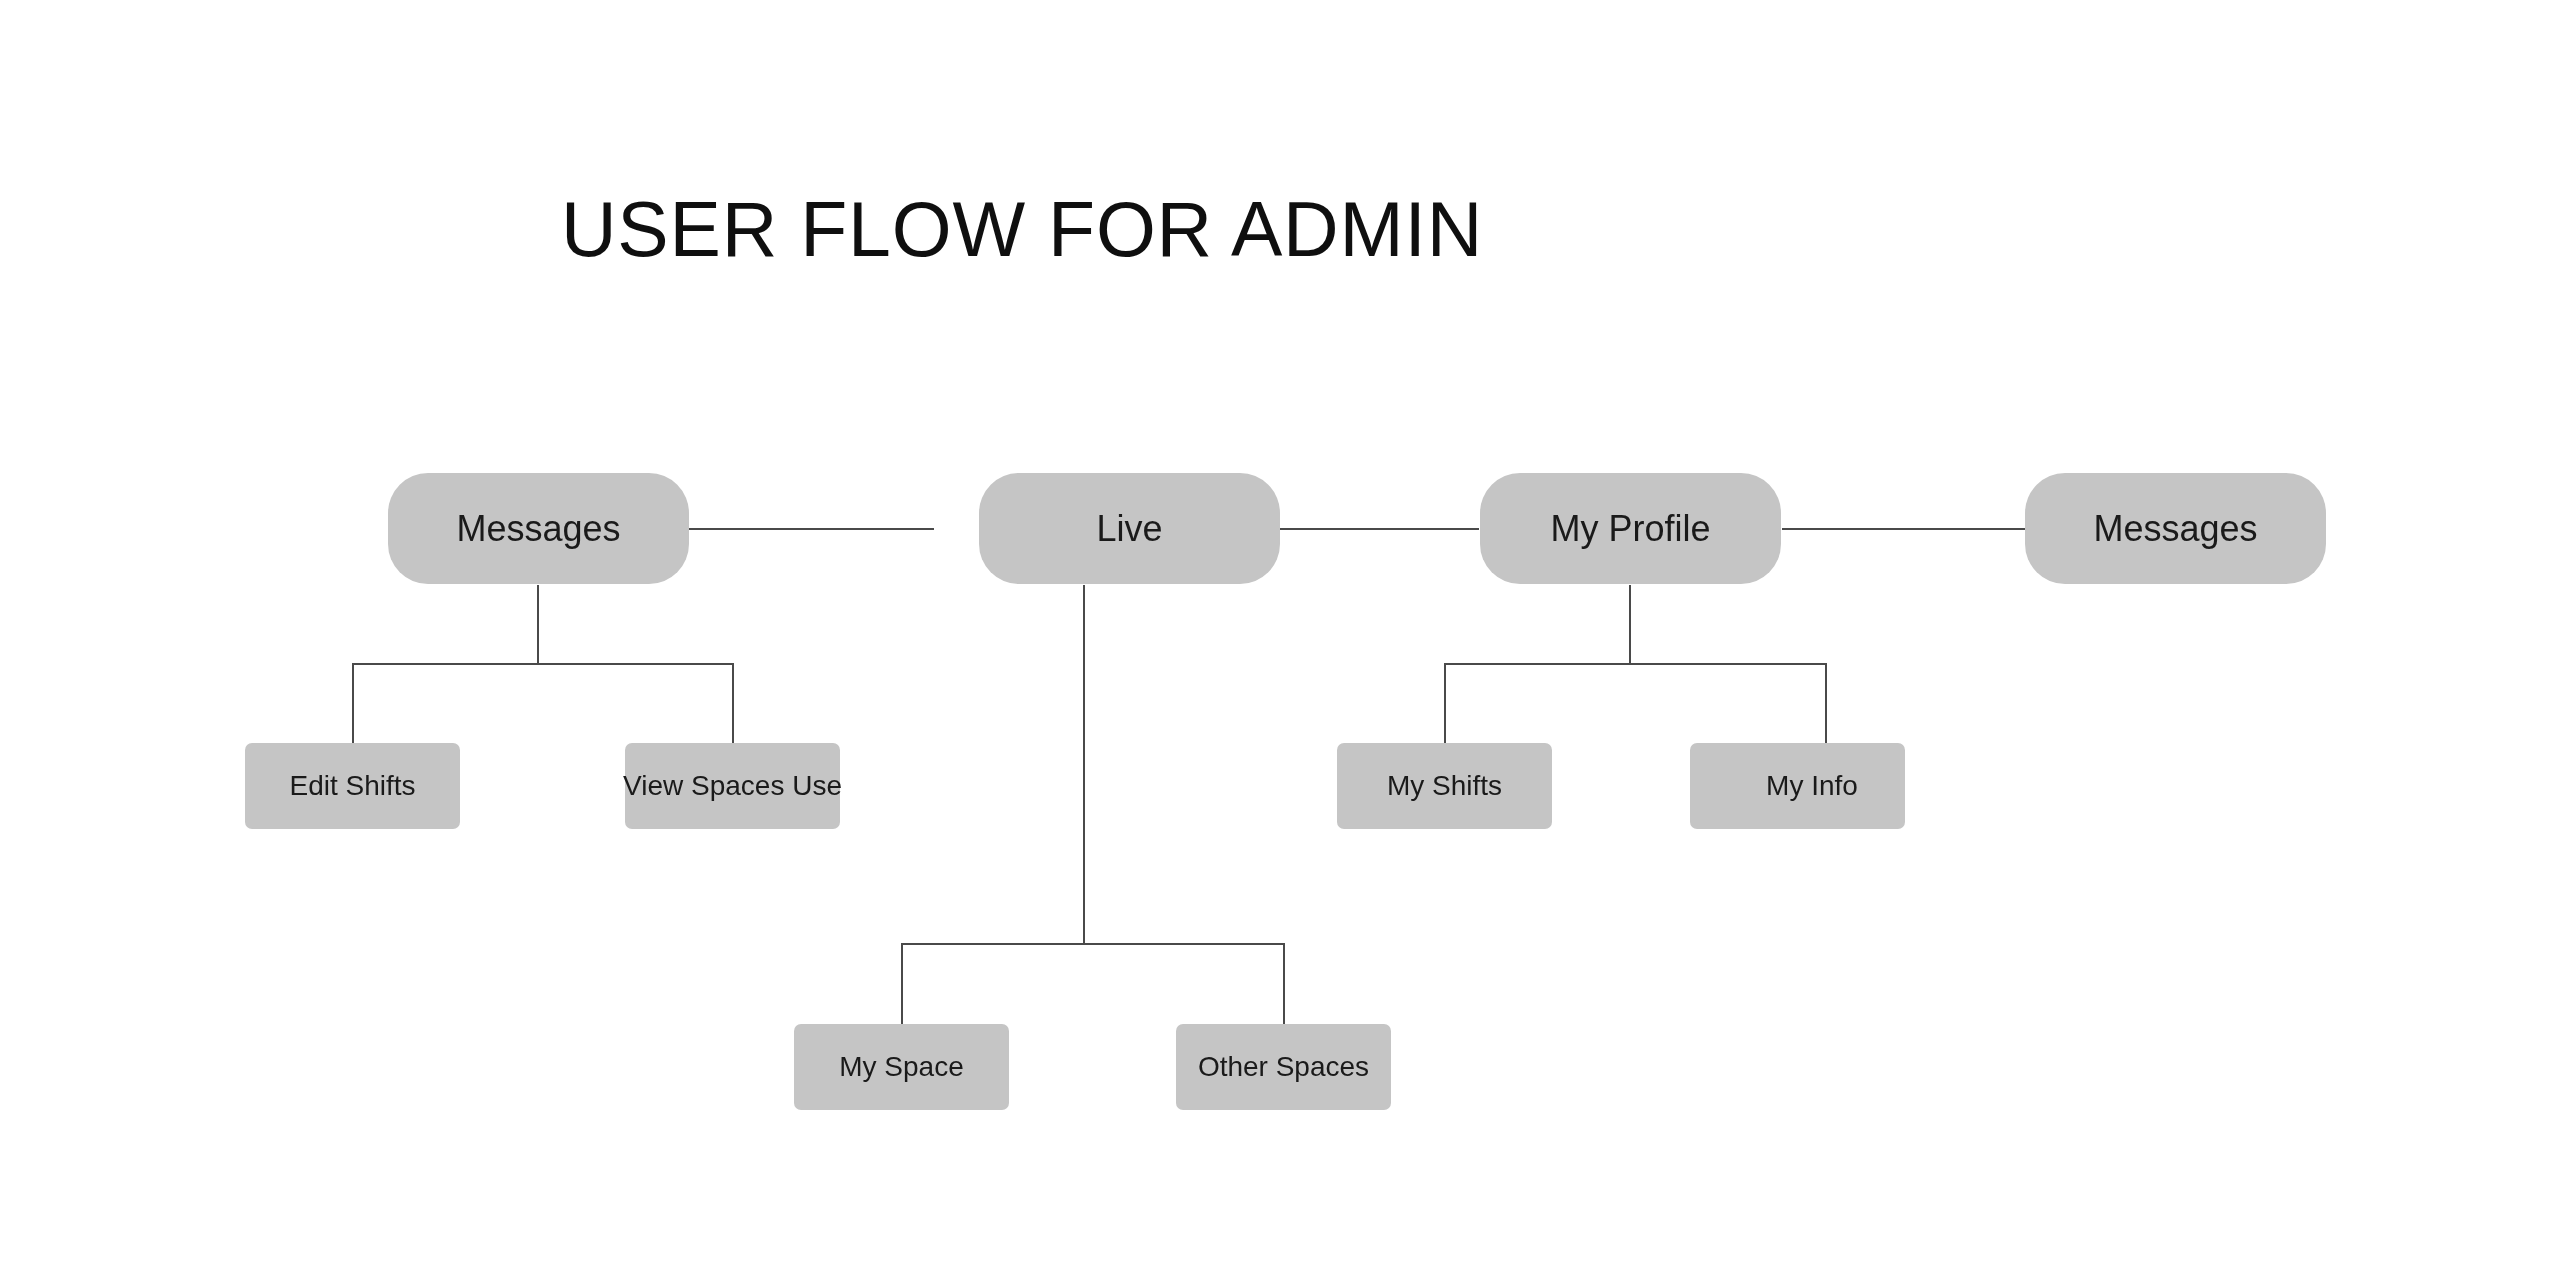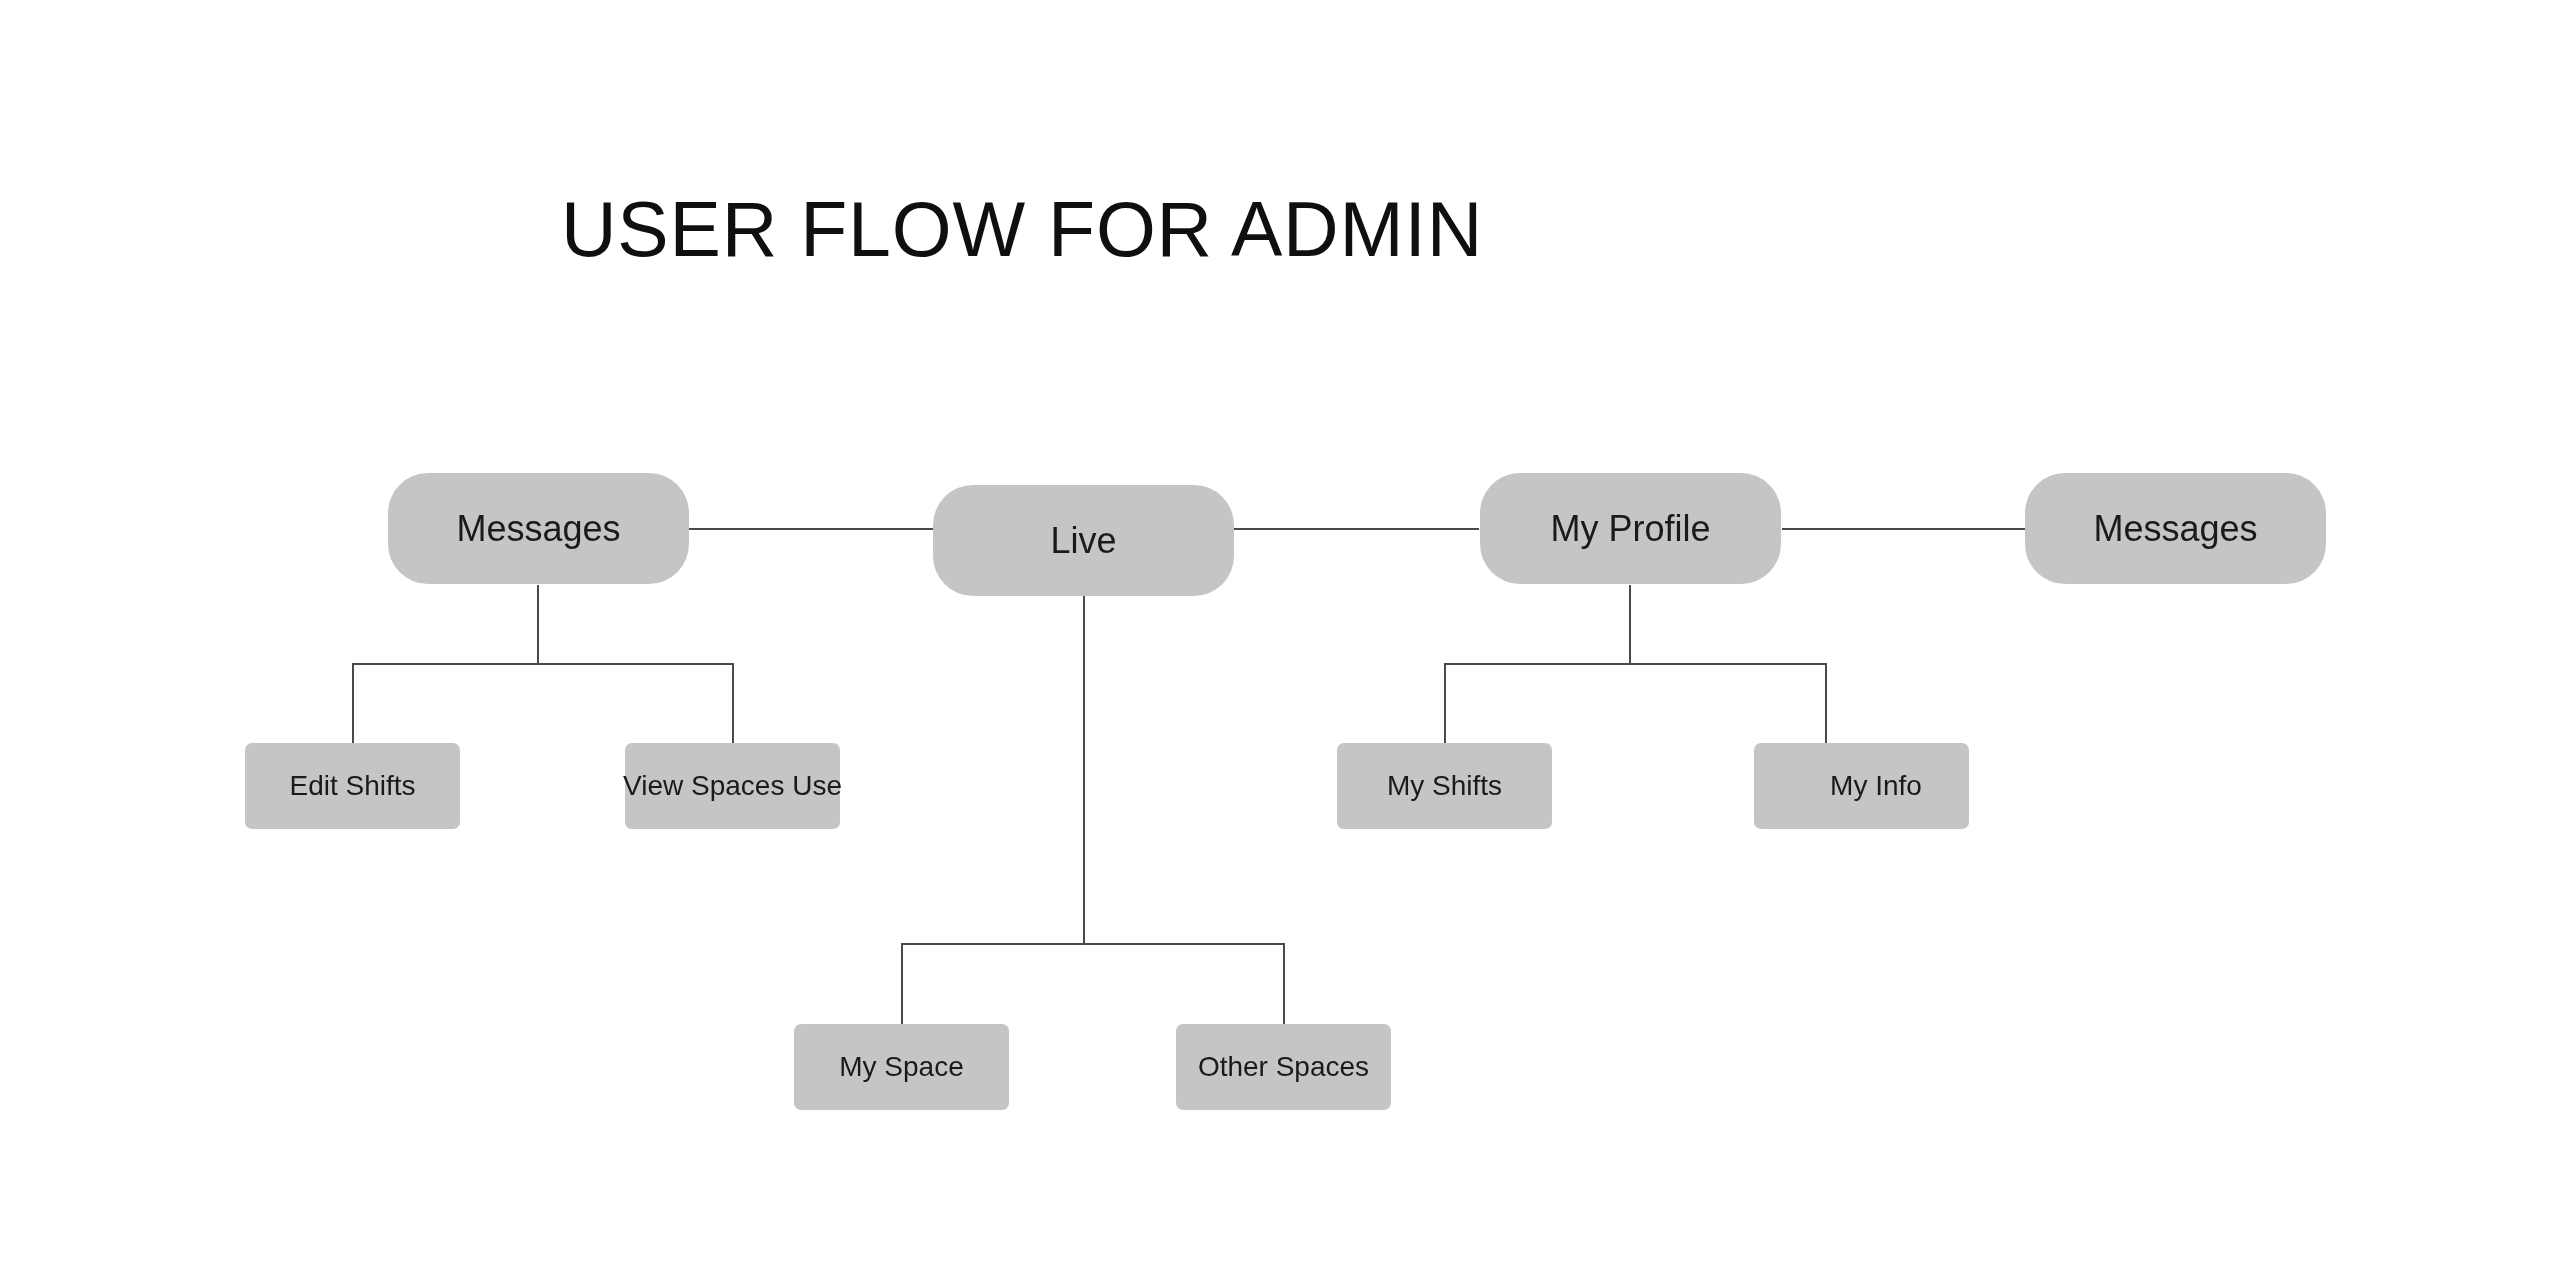--- a/index.html
+++ b/index.html
@@ -81,41 +81,41 @@
   <div class="line v" style="left:1825px; top:663px; height:80px;"></div>
 
   <div class="line v" style="left:1083px; top:585px; height:359px;"></div>
   <div class="line h" style="left:901px; top:943px; width:383px;"></div>
   <div class="line v" style="left:901px; top:943px; height:81px;"></div>
   <div class="line v" style="left:1283px; top:943px; height:81px;"></div>
 
   <div class="node top-level" style="left:388px;  top:473px;">
     <span>Messages</span>
   </div>
-  <div class="node top-level" style="left:933px; top:473px;margin-top:12px;">
+  <div class="node top-level" style="left:979px; top:473px;">
     <span>Live</span>
   </div>
   <div class="node top-level" style="left:1480px; top:473px;">
     <span>My Profile</span>
   </div>
   <div class="node top-level" style="left:2025px; top:473px;">
     <span>Messages</span>
   </div>
 
   <div class="node child" style="left:245px;  top:743px;">
     <span>Edit Shifts</span>
   </div>
   <div class="node child" style="left:625px;  top:743px;">
     <span>View Spaces Use</span>
   </div>
 
   <div class="node child" style="left:1337px; top:743px;">
     <span>My Shifts</span>
   </div>
-  <div class="node child" style="left:1754px; top:743px;padding-left:29px;">
+  <div class="node child" style="left:1690px; top:743px;padding-left:29px;">
     <span>My Info</span>
   </div>
 
   <div class="node child" style="left:794px;  top:1024px;">
     <span>My Space</span>
   </div>
   <div class="node child" style="left:1176px; top:1024px;">
     <span>Other Spaces</span>
   </div>
 

